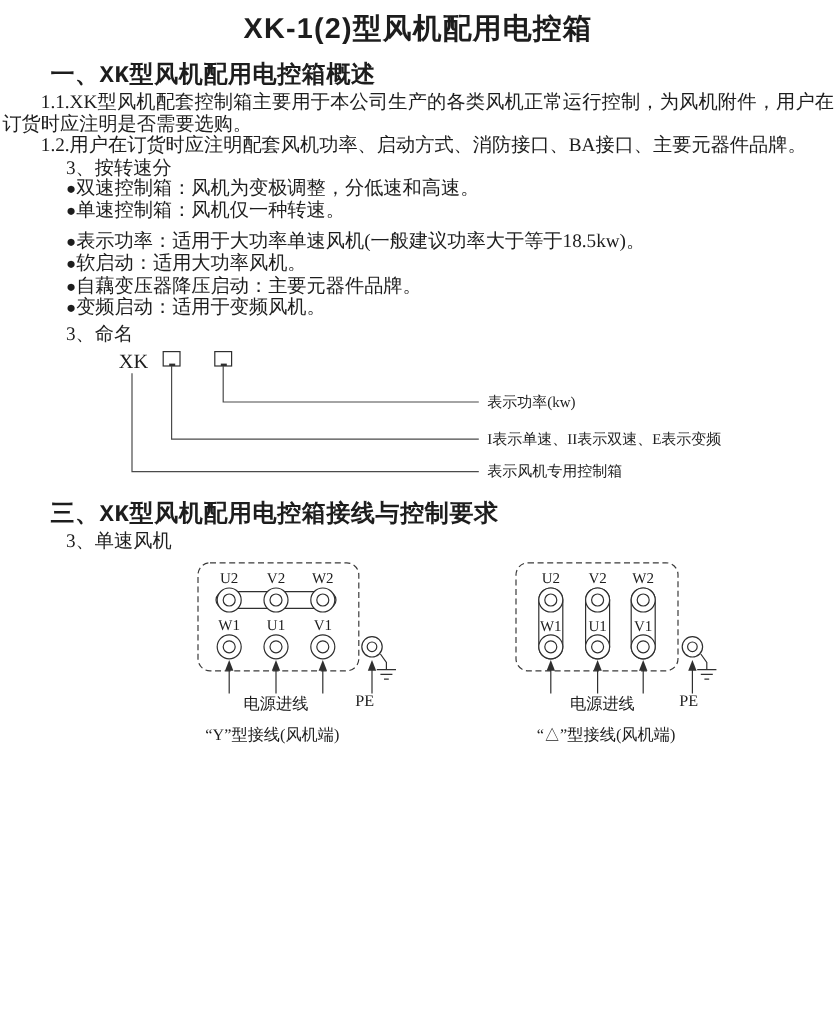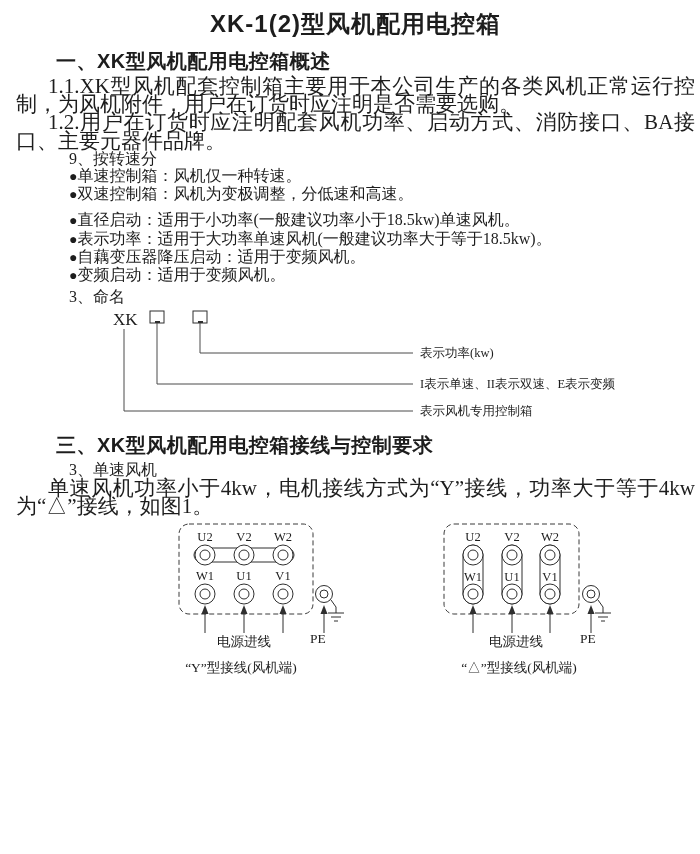--- a/index.html
+++ b/index.html
@@ -1,29 +1,29 @@
 <!DOCTYPE html>
 <html><head>
 <meta charset="utf-8">
 <style>
   html,body{margin:0;padding:0;}
   body{
     width:700px;height:854px;background:#ffffff;color:#1d1d1d;
     font-family:"Liberation Serif",serif;overflow:hidden;
   }
-  .doc{padding:8px 5px 0 16px;}
+  .doc{padding:8px 5px 0 2px;}
   .title{
     font-family:"Liberation Sans",sans-serif;font-size:24px;font-weight:700;
     text-align:center;margin:0 0 8px 0;letter-spacing:1px;
   }
   .sec-h{
-    font-family:Liberation Sans, sans-serif;font-size:20px;font-weight:700;
+    font-family:Liberation Mono, monospace;font-size:20px;font-weight:700;
     margin:3px 0 2px 40px;letter-spacing:0.5px;
   }
-  .p{font-size:21px;line-height:18.2px;text-align:justify;text-indent:32px;margin:0;}
+  .p{font-size:16px;line-height:18.2px;text-align:justify;text-indent:32px;margin:0;}
   .sub{font-size:16px;line-height:17.2px;text-indent:53px;margin:0;}
   .bullet{font-size:16px;line-height:17.2px;text-indent:53px;text-align:justify;margin:0;}
   .bullet .dot{font-size:14px;}
   .gap8{height:8px;}
   .gap4{height:4px;}
   svg{display:block;}
   svg text{font-family:"Liberation Serif",serif;fill:#1d1d1d;}
   .t12{font-size:12.5px;}
   .t13{font-size:13.5px;}
   .ln{stroke:#4a4a4a;stroke-width:1;fill:none;}
@@ -36,27 +36,27 @@
 <body>
 
 <div class="doc">
 
   <div class="title">XK-1(2)型风机配用电控箱</div>
 
   <div class="sec-h">一、XK型风机配用电控箱概述</div>
   <p class="p">1.1.XK型风机配套控制箱主要用于本公司生产的各类风机正常运行控制，为风机附件，用户在订货时应注明是否需要选购。</p>
   <p class="p">1.2.用户在订货时应注明配套风机功率、启动方式、消防接口、BA接口、主要元器件品牌。</p>
 
-  <p class="sub">9、按转速分</p>
+  <p class="sub">3、按转速分</p>
+  <p class="bullet"><span class="dot">●</span><span>双速控制箱：风机为变极调整，分低速和高速。</span></p>
   <p class="bullet"><span class="dot">●</span><span>单速控制箱：风机仅一种转速。</span></p>
-  <p class="bullet"><span class="dot">●</span><span>双速控制箱：风机为变极调整，分低速和高速。</span></p>
   <div class="gap8"></div>
-  <p class="bullet"><span class="dot">●</span><span>直径启动：适用于小功率(一般建议功率小于18.5kw)单速风机。</span></p>
   <p class="bullet"><span class="dot">●</span><span>表示功率：适用于大功率单速风机(一般建议功率大于等于18.5kw)。</span></p>
-  <p class="bullet"><span class="dot">●</span><span>自藕变压器降压启动：适用于变频风机。</span></p>
+  <p class="bullet"><span class="dot">●</span><span>软启动：适用大功率风机。</span></p>
+  <p class="bullet"><span class="dot">●</span><span>自藕变压器降压启动：主要元器件品牌。</span></p>
   <p class="bullet"><span class="dot">●</span><span>变频启动：适用于变频风机。</span></p>
   <div class="gap4"></div>
   <p class="sub">3、命名</p>
 
   <svg width="700" height="124" viewBox="0 0 700 124">
     <g>
       <text x="97" y="20" style="font-size:17px">XK</text>
       <rect x="134" y="6" width="14" height="12" class="shape"></rect>
       <rect x="139" y="16" width="5" height="2" class="ah"></rect>
       <rect x="177" y="6" width="14" height="12" class="shape"></rect>
@@ -65,21 +65,20 @@
     <polyline points="184,18 184,48 397,48" class="ln"></polyline>
     <polyline points="141,18 141,79 397,79" class="ln"></polyline>
     <polyline points="108,24 108,106 397,106" class="ln"></polyline>
     <text x="404" y="52" class="t12">表示功率(kw)</text>
     <text x="404" y="83" class="t12">I表示单速、II表示双速、E表示变频</text>
     <text x="404" y="110" class="t12">表示风机专用控制箱</text>
   </svg>
 
   <div class="sec-h">三、XK型风机配用电控箱接线与控制要求</div>
   <p class="sub">3、单速风机</p>
-  <p class="p">单速风机功率小于4kw，电机接线方式为“Y”接线，功率大于等于4kw为“△”接线，如图1。</p>
 
   <svg width="700" height="172" viewBox="0 0 700 172">
 
     <g>
       <rect x="163" y="9" width="134" height="90" rx="10" class="dash"></rect>
       <rect x="178" y="33" width="100" height="14" rx="7" class="shape"></rect>
       <circle cx="189" cy="40" r="10" class="shape-w"></circle>
       <circle cx="189" cy="40" r="5" class="shape-w"></circle>
       <circle cx="228" cy="40" r="10" class="shape-w"></circle>
       <circle cx="228" cy="40" r="5" class="shape-w"></circle>

